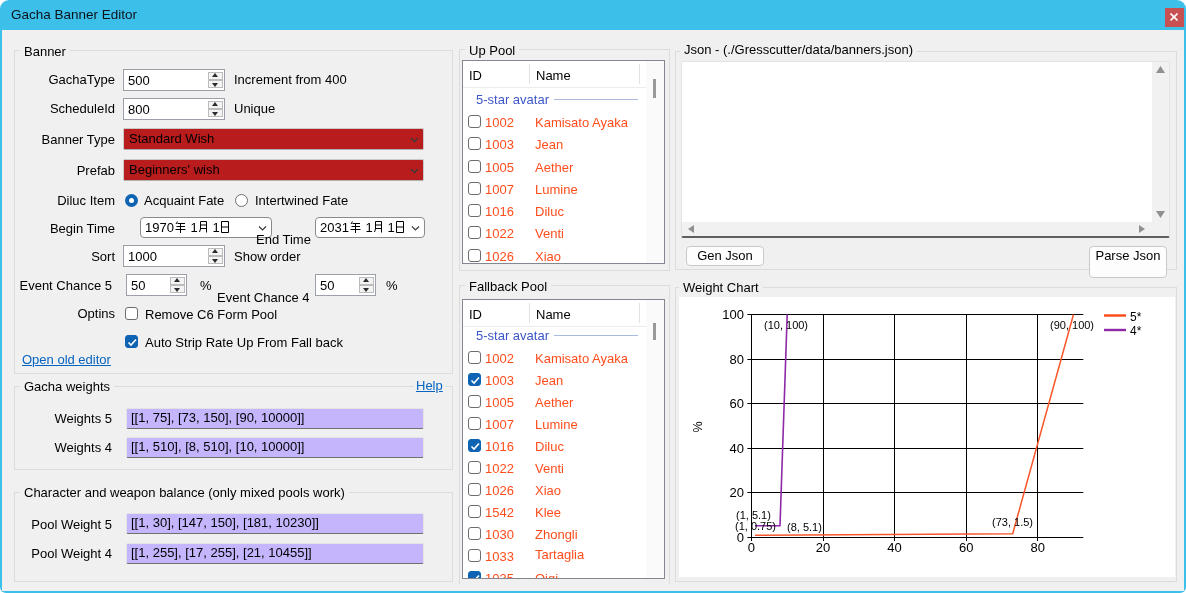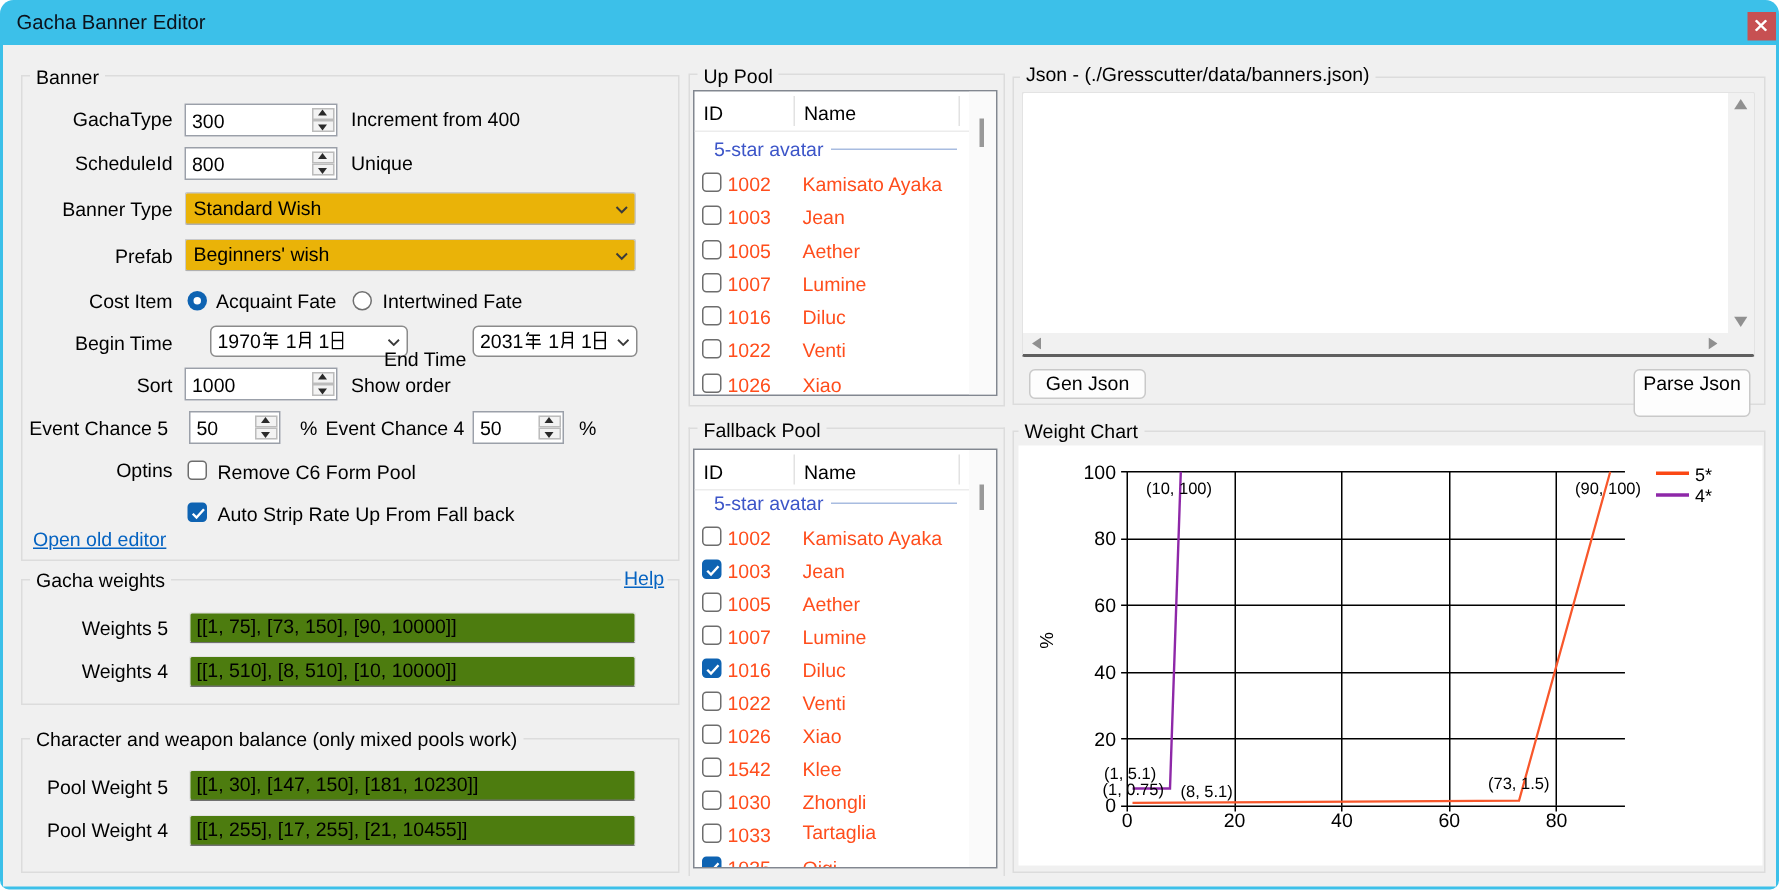--- a/index.html
+++ b/index.html
@@ -8,32 +8,32 @@
 #win{position:absolute;left:0;top:0;width:1186px;height:593px;background:#3cc0e9;
 border-radius:9px 9px 6px 6px;overflow:hidden}
 #title{position:absolute;left:11px;top:7px;font-size:13.5px;color:#0c121c}
 #close{position:absolute;left:1165px;top:8px;width:19px;height:19px;background:#c75052}
 
 #client{position:absolute;left:2px;top:30px;width:1182px;height:561px;background:#f0f0f0}
 .grp{position:absolute;border:1px solid #dcdcdc}
 .glab{position:absolute;background:#f0f0f0;padding:0 4px;white-space:nowrap;z-index:2}
 .lbl{position:absolute;white-space:nowrap}
 .rlbl{position:absolute;white-space:nowrap;text-align:right}
-.tbx{position:absolute;background:#4d7c0f;border:1px solid #e3e3e3;border-bottom:1.5px solid #707070;
+.tbx{position:absolute;background:#c4b5fd;border:1px solid #e3e3e3;border-bottom:1.5px solid #707070;
 border-radius:2px;line-height:18px;padding-left:4px;white-space:nowrap;overflow:hidden}
 .spin{position:absolute;background:#fff;border:1px solid #9ba0a9}
 .spin .val{position:absolute;left:4px;top:3px}
 .sbtns{position:absolute;top:2px;bottom:2px;right:1.5px;width:15px;background:#fff}
 .sb{position:absolute;left:0px;right:0px;height:8px;background:#f3f3f3;border:1px solid #bcbcbc}
 .sb.up{top:0px}.sb.dn{bottom:0px}
 .sb i{position:absolute;left:50%;top:50%;transform:translate(-50%,-50%);width:0;height:0;
 border-left:3px solid transparent;border-right:3px solid transparent}
 .sb.up i{border-bottom:4px solid #2a2a2a;margin-top:-1px}
 .sb.dn i{border-top:4px solid #2a2a2a;margin-top:1px}
-.combo{position:absolute;background:#eab308;border:1px solid #c9c9c9;border-radius:2px;border-bottom-color:#b0b0b0;line-height:20px;padding-left:5px}
+.combo{position:absolute;background:#b91c1c;border:1px solid #c9c9c9;border-radius:2px;border-bottom-color:#b0b0b0;line-height:20px;padding-left:5px}
 .datep{position:absolute;background:#fff;border:1px solid #8b8b8b;border-radius:4px;line-height:19px;padding-left:4px}
 .chev{position:absolute;right:4px;top:50%;margin-top:-2px}
 .radio{position:absolute;width:13px;height:13px;border-radius:50%;border:1px solid #707070;background:#fff}
 .radio.on{border:none;background:#0e63b2}
 .radio.on::after{content:"";position:absolute;left:4px;top:4px;width:5px;height:5px;border-radius:50%;background:#fff}
 .cb{position:absolute;width:13px;height:13px;border:1px solid #6d6d6d;border-radius:3px;background:#fff}
 .cb.on{background:#0e63b2;border-color:#0e63b2}
 .cb svg{position:absolute;left:1px;top:2px}
 .link{position:absolute;color:#0563c1;text-decoration:underline;white-space:nowrap}
 .lv{position:absolute;background:#fff;border:1px solid #828790;overflow:hidden}
@@ -59,21 +59,21 @@
     </div>
   <div id="client"></div>
 </div>
 <div id="overlay" style="position:absolute;left:0;top:0;width:1186px;height:593px">
 
 <div class="grp" style="left:14px;top:50px;width:439px;height:324px"></div>
 <div class="glab" style="left:20px;top:44px">Banner</div>
 
 <div class="rlbl" style="left:15px;top:72px;width:100px">GachaType</div>
 <div class="spin" style="left:123px;top:69px;width:102px;height:22px">
-      <span class="val">300</span>
+      <span class="val">500</span>
   <div class="sbtns">
         <div class="sb up">
           <i></i>
         </div>
         <div class="sb dn">
           <i></i>
         </div>
       </div>
     </div>
 <div class="lbl" style="left:234px;top:72px">Increment from 400</div>
@@ -97,21 +97,21 @@
   <svg class="chev" width="9" height="6">
         <path d="M1 1 L4.5 4.5 L8 1" stroke="#3a3a3a" stroke-width="1.3" fill="none"></path>
       </svg></div>
 
 <div class="rlbl" style="left:15px;top:163px;width:100px">Prefab</div>
 <div class="combo" style="left:123px;top:159px;width:301px;height:22px">Beginners' wish
   <svg class="chev" width="9" height="6">
         <path d="M1 1 L4.5 4.5 L8 1" stroke="#3a3a3a" stroke-width="1.3" fill="none"></path>
       </svg></div>
 
-<div class="rlbl" style="left:15px;top:193px;width:100px">Cost Item</div>
+<div class="rlbl" style="left:15px;top:193px;width:100px">Diluc Item</div>
 <div class="radio on" style="left:125px;top:194px"></div>
 <div class="lbl" style="left:144px;top:193px">Acquaint Fate</div>
 <div class="radio" style="left:235px;top:194px"></div>
 <div class="lbl" style="left:255px;top:193px">Intertwined Fate</div>
 
 <div class="rlbl" style="left:15px;top:221px;width:100px">Begin Time</div>
 <div class="datep" style="left:140px;top:217px;width:132px;height:21px">1970<span class="cjk"><svg width="11" height="12" viewBox="0 0 11 12">
           <path d="M2.5 0.5 L1 3 M2.5 2.5 H10 M1.5 5.5 H10 M0.5 8.5 H10.5 M5.5 2.5 V12" stroke="#000" fill="none"></path>
         </svg></span> 1<span class="cjk"><svg width="9" height="12" viewBox="0 0 9 12">
           <path d="M1.5 0.5 H7.5 V11.5 M1.5 0.5 V8 L0.5 11 M1.5 4 H7.5 M1.5 7.5 H7.5" stroke="#000" fill="none"></path>
@@ -153,21 +153,21 @@
   <div class="sbtns">
         <div class="sb up">
           <i></i>
         </div>
         <div class="sb dn">
           <i></i>
         </div>
       </div>
     </div>
 <div class="lbl" style="left:200px;top:278px">%</div>
-<div class="lbl" style="left:217px;top:278px">Event Chance 4</div>
+<div class="lbl" style="left:217px;top:290px">Event Chance 4</div>
 <div class="spin" style="left:315px;top:274px;width:61px;height:22px">
       <span class="val">50</span>
   <div class="sbtns">
         <div class="sb up">
           <i></i>
         </div>
         <div class="sb dn">
           <i></i>
         </div>
       </div>

